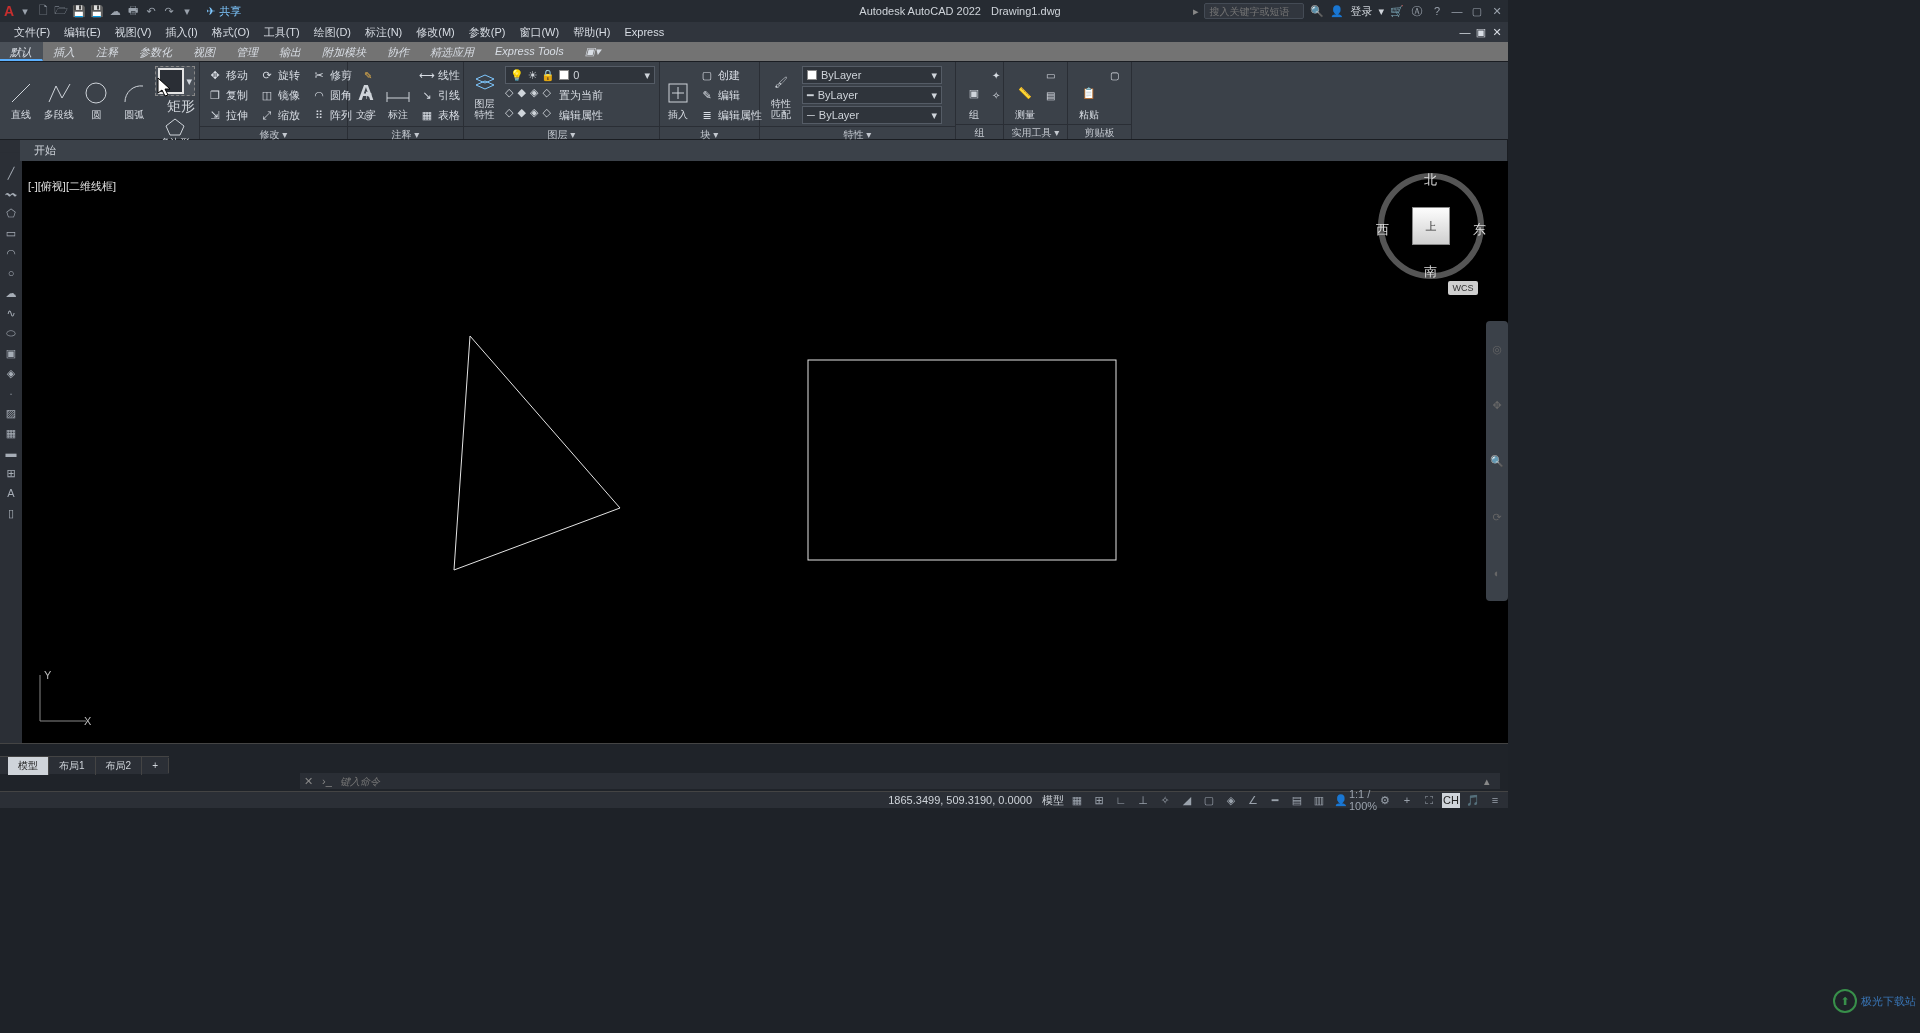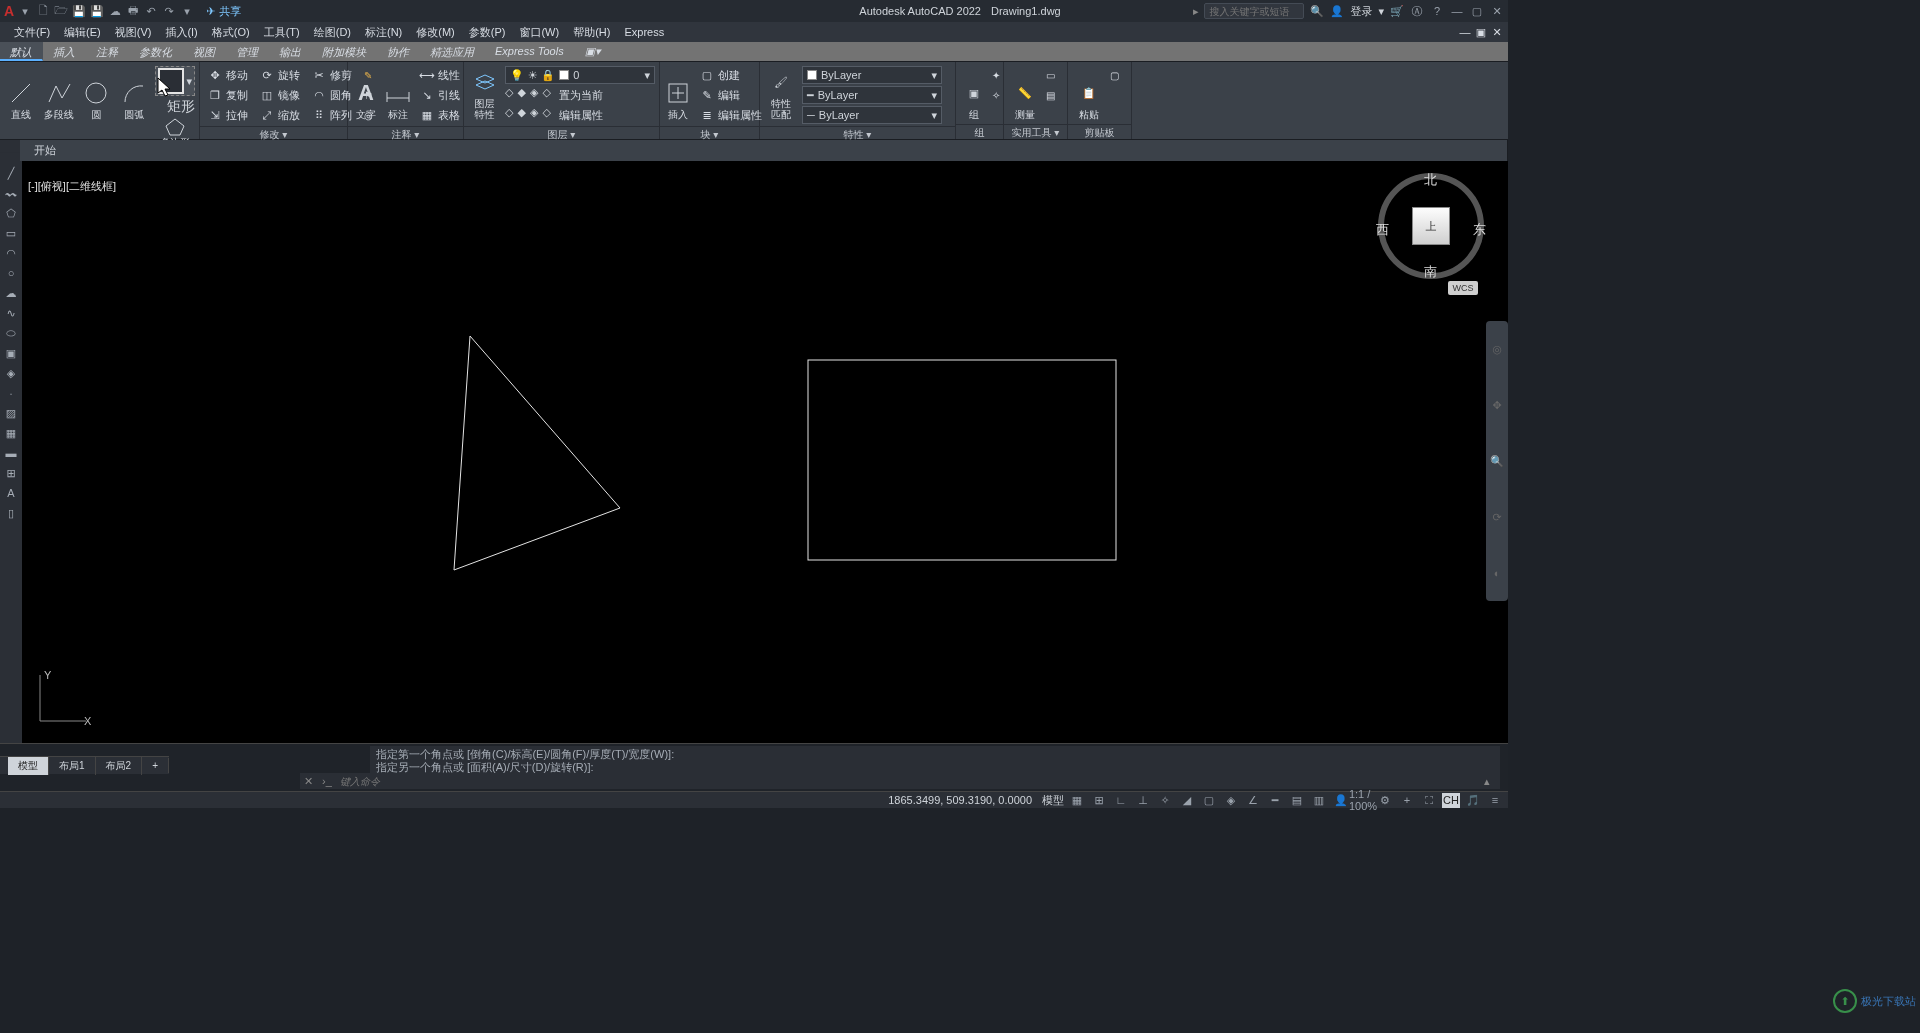--- a/index.html
+++ b/index.html
@@ -513,24 +513,20 @@
   </svg>
 </div>
 
 <div id="cmd">
   <div id="layouts">
     <div class="lt act">模型</div>
     <div class="lt">布局1</div>
     <div class="lt">布局2</div>
     <div class="lt">+</div>
   </div>
-  <div class="hist">
-    <div>指定第一个角点或 [倒角(C)/标高(E)/圆角(F)/厚度(T)/宽度(W)]:</div>
-    <div>指定另一个角点或 [面积(A)/尺寸(D)/旋转(R)]:</div>
-  </div>
   <div class="grip">⠿</div>
   <div class="inp">
     <span class="ci">✕</span>
     <span class="ci">›_</span>
     <input placeholder="键入命令" style="">
     <span class="ci">▴</span>
   </div>
 </div>
 
 <div id="status">

